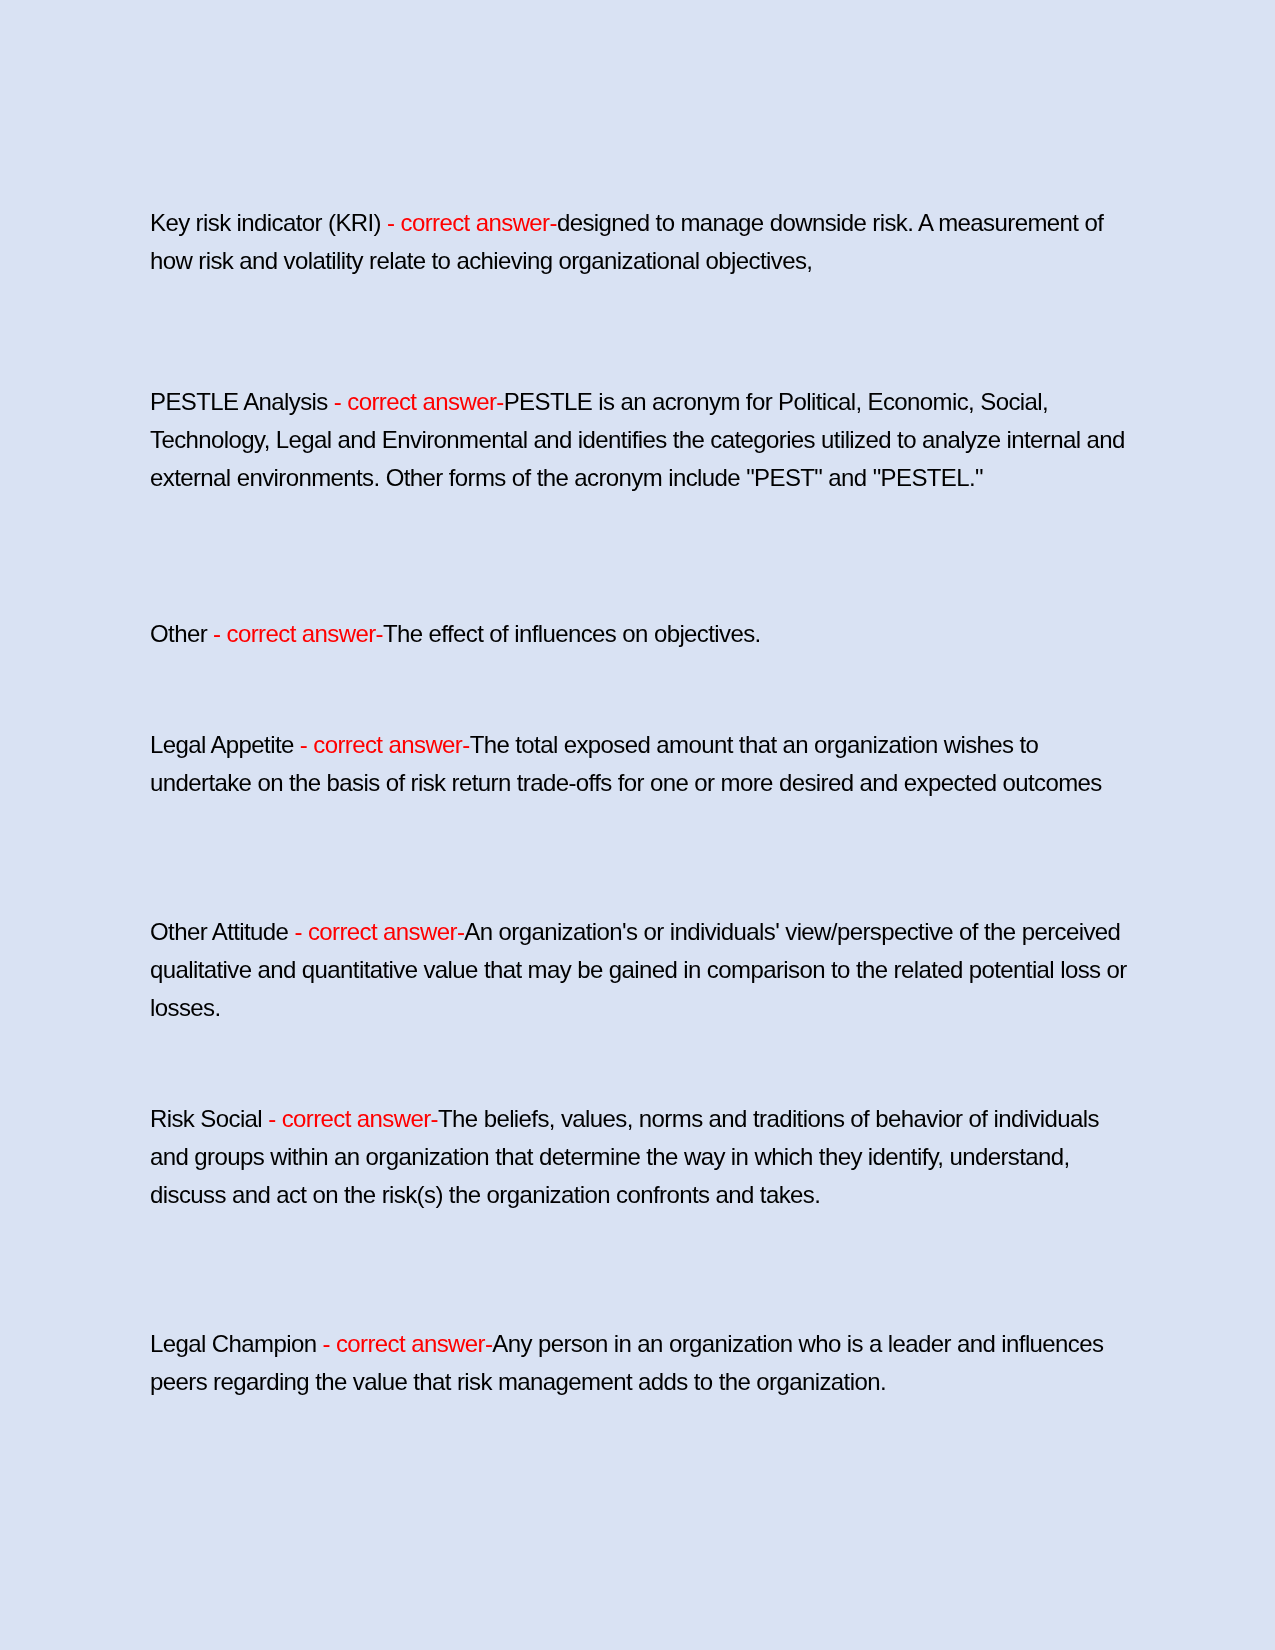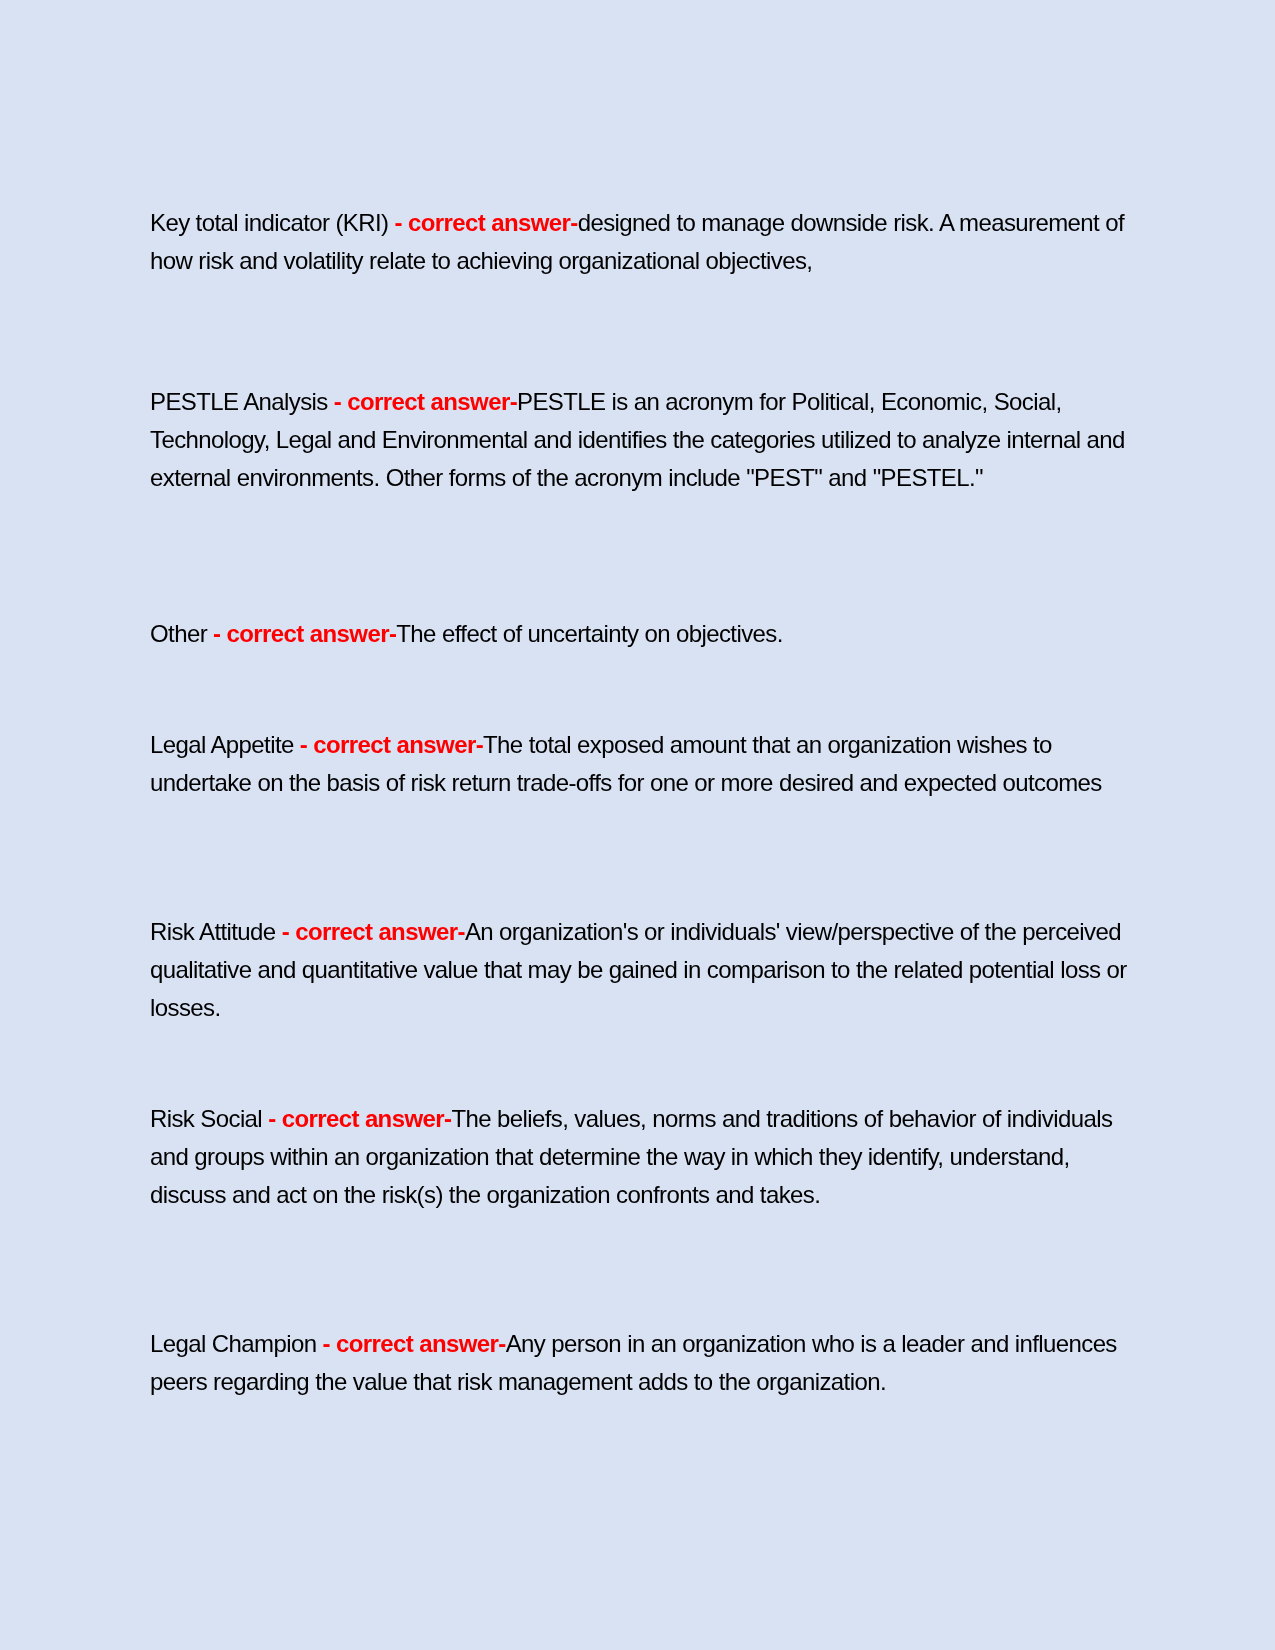--- a/index.html
+++ b/index.html
@@ -15,32 +15,32 @@
   .entry {
     font-size: 24px;
     line-height: 38.2px;
     letter-spacing: -0.6px;
     word-spacing: 0px;
     margin: 0;
     position: absolute;
     left: 0;
     width: 990px;
   }
-  .sep { color: #FF0000; font-weight: bold; margin-top: 21px; }
+  .sep { color: #FF0000; font-weight: normal; margin-top: 21px; }
 </style>
 </head>
 <body>
 
 <div class="page">
-  <p class="entry" style="top:0px"><span>Key total indicator (KRI) </span><span class="sep">- correct answer-</span><span>designed to manage downside risk. A measurement of how risk and volatility relate to achieving organizational objectives,</span></p>
+  <p class="entry" style="top:0px"><span>Key risk indicator (KRI) </span><span class="sep">- correct answer-</span><span>designed to manage downside risk. A measurement of how risk and volatility relate to achieving organizational objectives,</span></p>
 
   <p class="entry" style="top:179px"><span>PESTLE Analysis </span><span class="sep">- correct answer-</span><span>PESTLE is an acronym for Political, Economic, Social, Technology, Legal and Environmental and identifies the categories utilized to analyze internal and external environments. Other forms of the acronym include "PEST" and "PESTEL."</span></p>
 
-  <p class="entry" style="top:411px"><span>Other </span><span class="sep">- correct answer-</span><span>The effect of uncertainty on objectives.</span></p>
+  <p class="entry" style="top:411px"><span>Other </span><span class="sep">- correct answer-</span><span>The effect of influences on objectives.</span></p>
 
   <p class="entry" style="top:522px"><span>Legal Appetite </span><span class="sep">- correct answer-</span><span>The total exposed amount that an organization wishes to undertake on the basis of risk return trade-offs for one or more desired and expected outcomes</span></p>
 
-  <p class="entry" style="top:709px"><span>Risk Attitude </span><span class="sep">- correct answer-</span><span>An organization's or individuals' view/perspective of the perceived qualitative and quantitative value that may be gained in comparison to the related potential loss or losses.</span></p>
+  <p class="entry" style="top:709px"><span>Other Attitude </span><span class="sep">- correct answer-</span><span>An organization's or individuals' view/perspective of the perceived qualitative and quantitative value that may be gained in comparison to the related potential loss or losses.</span></p>
 
   <p class="entry" style="top:896px"><span>Risk Social </span><span class="sep">- correct answer-</span><span>The beliefs, values, norms and traditions of behavior of individuals and groups within an organization that determine the way in which they identify, understand, discuss and act on the risk(s) the organization confronts and takes.</span></p>
 
   <p class="entry" style="top:1121px"><span>Legal Champion </span><span class="sep">- correct answer-</span><span>Any person in an organization who is a leader and influences peers regarding the value that risk management adds to the organization.</span></p>
 </div>
 
 </body></html>

